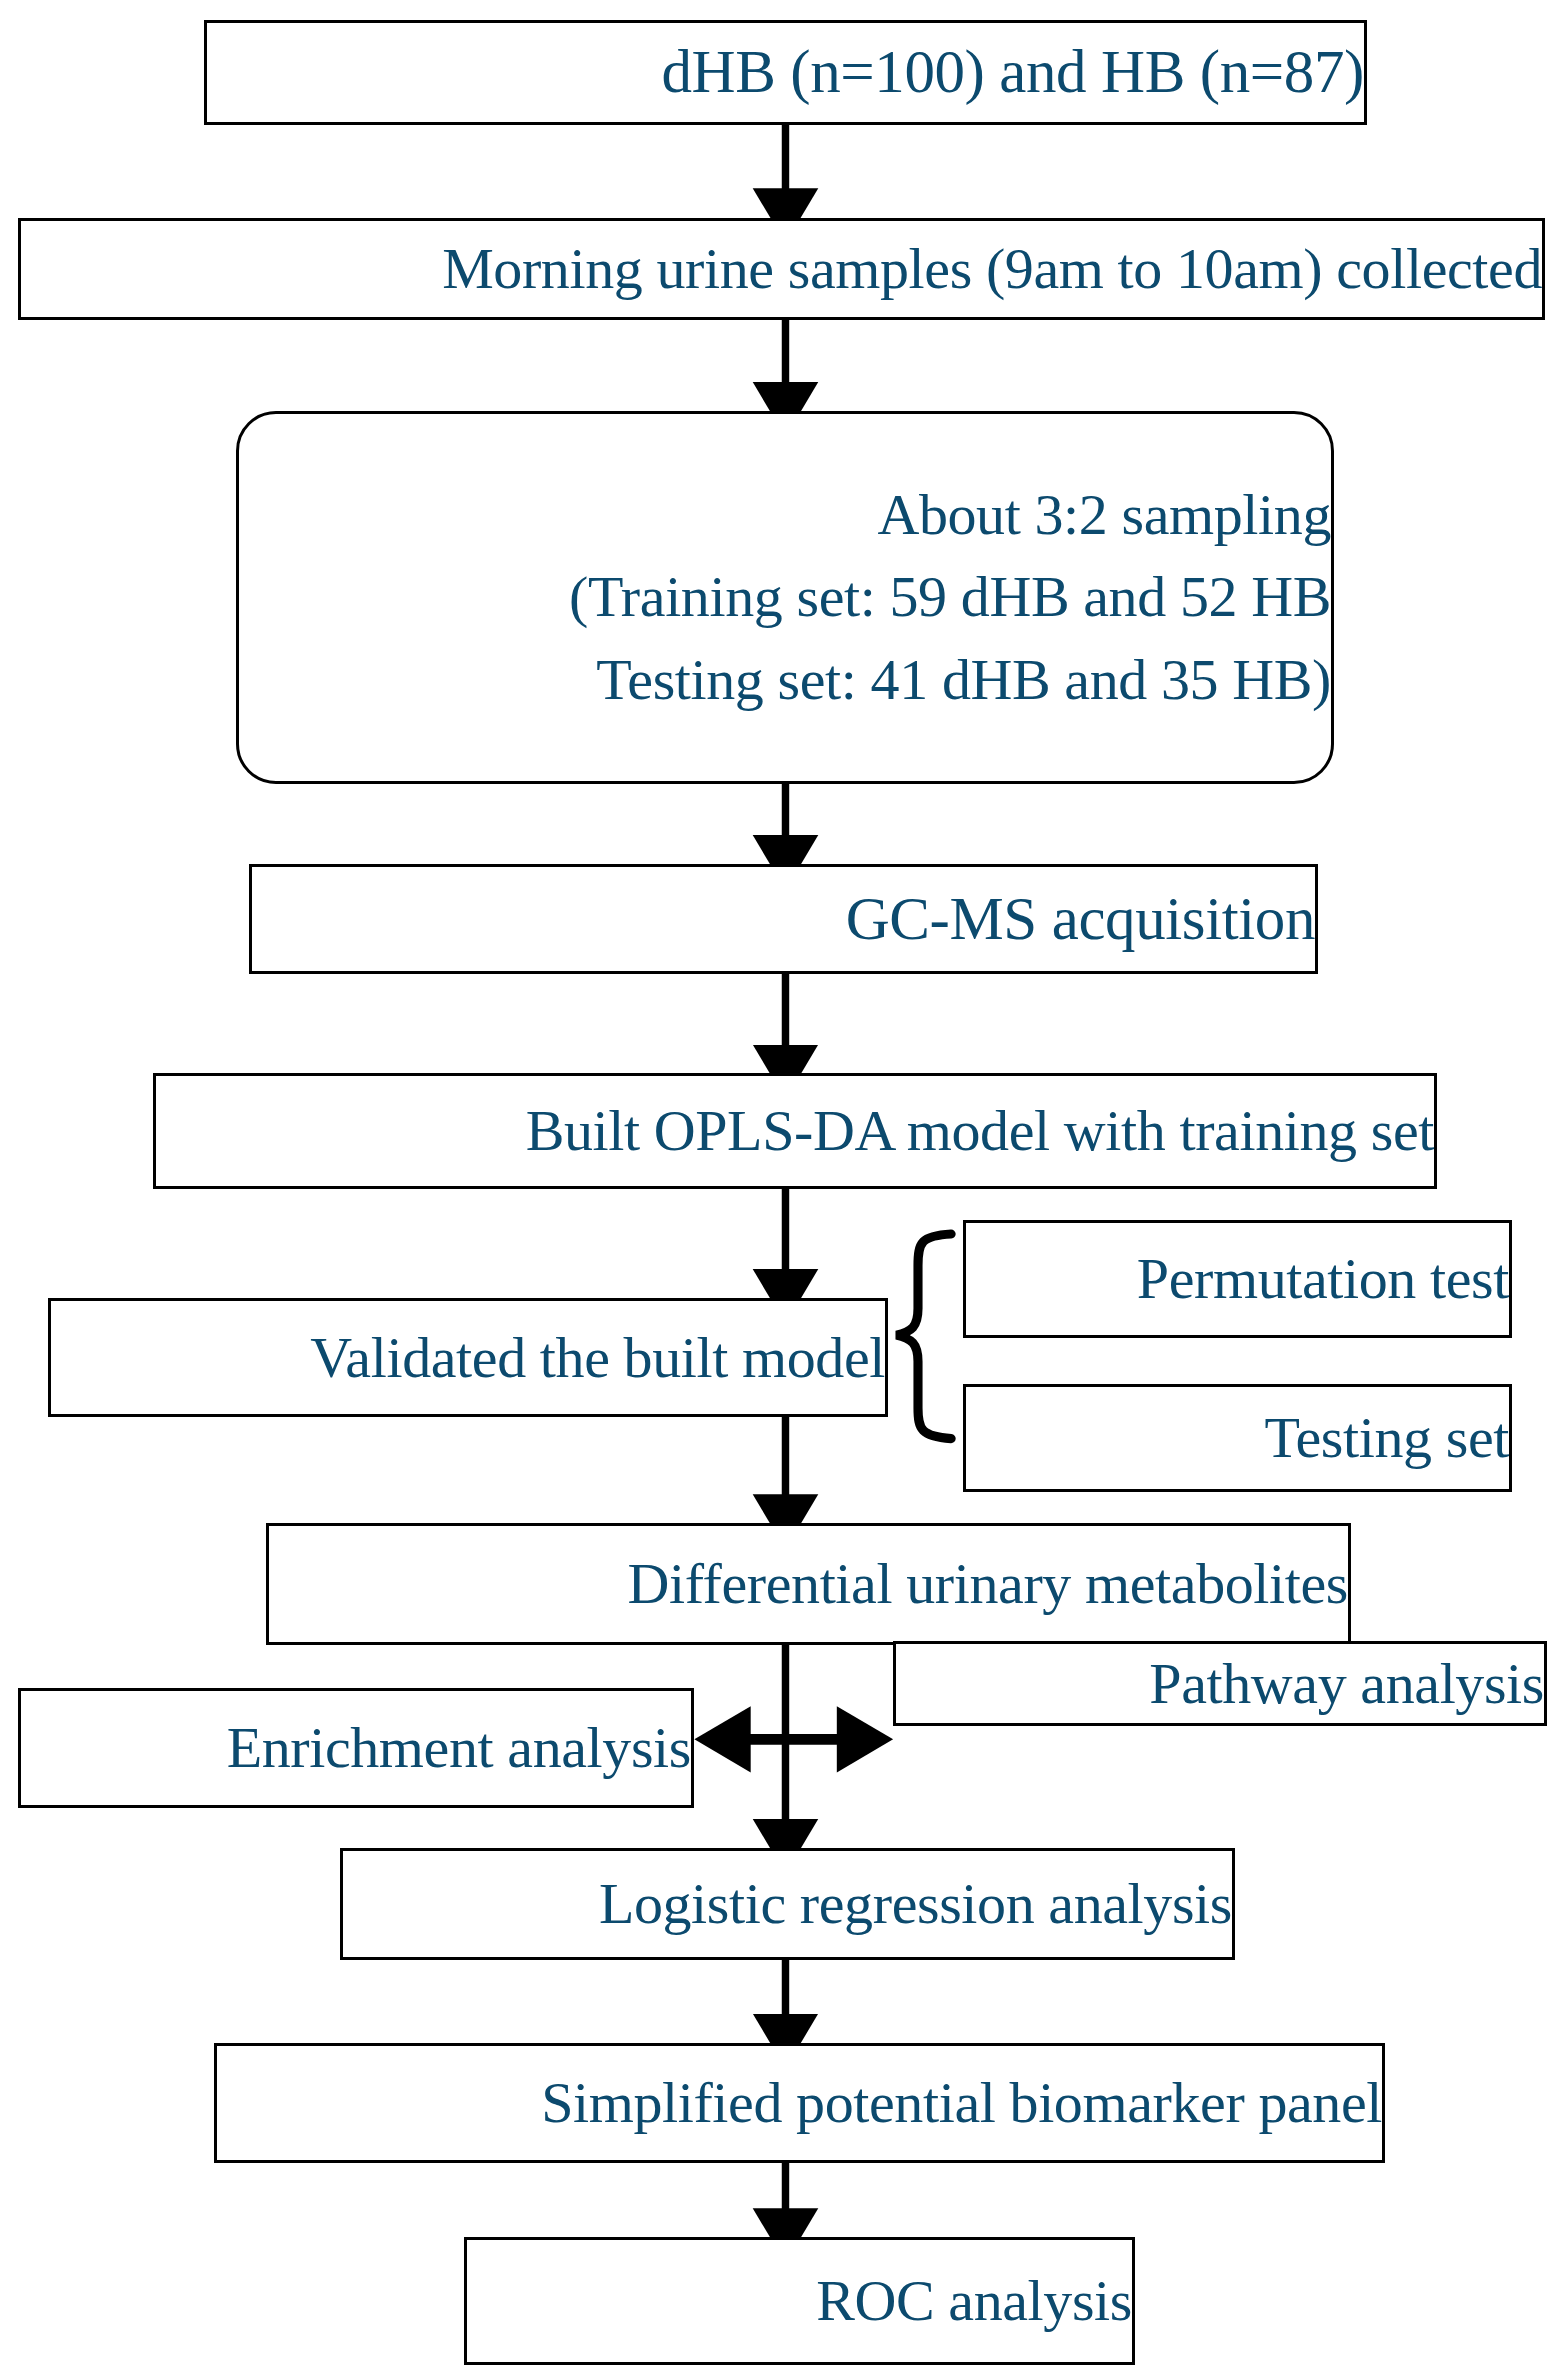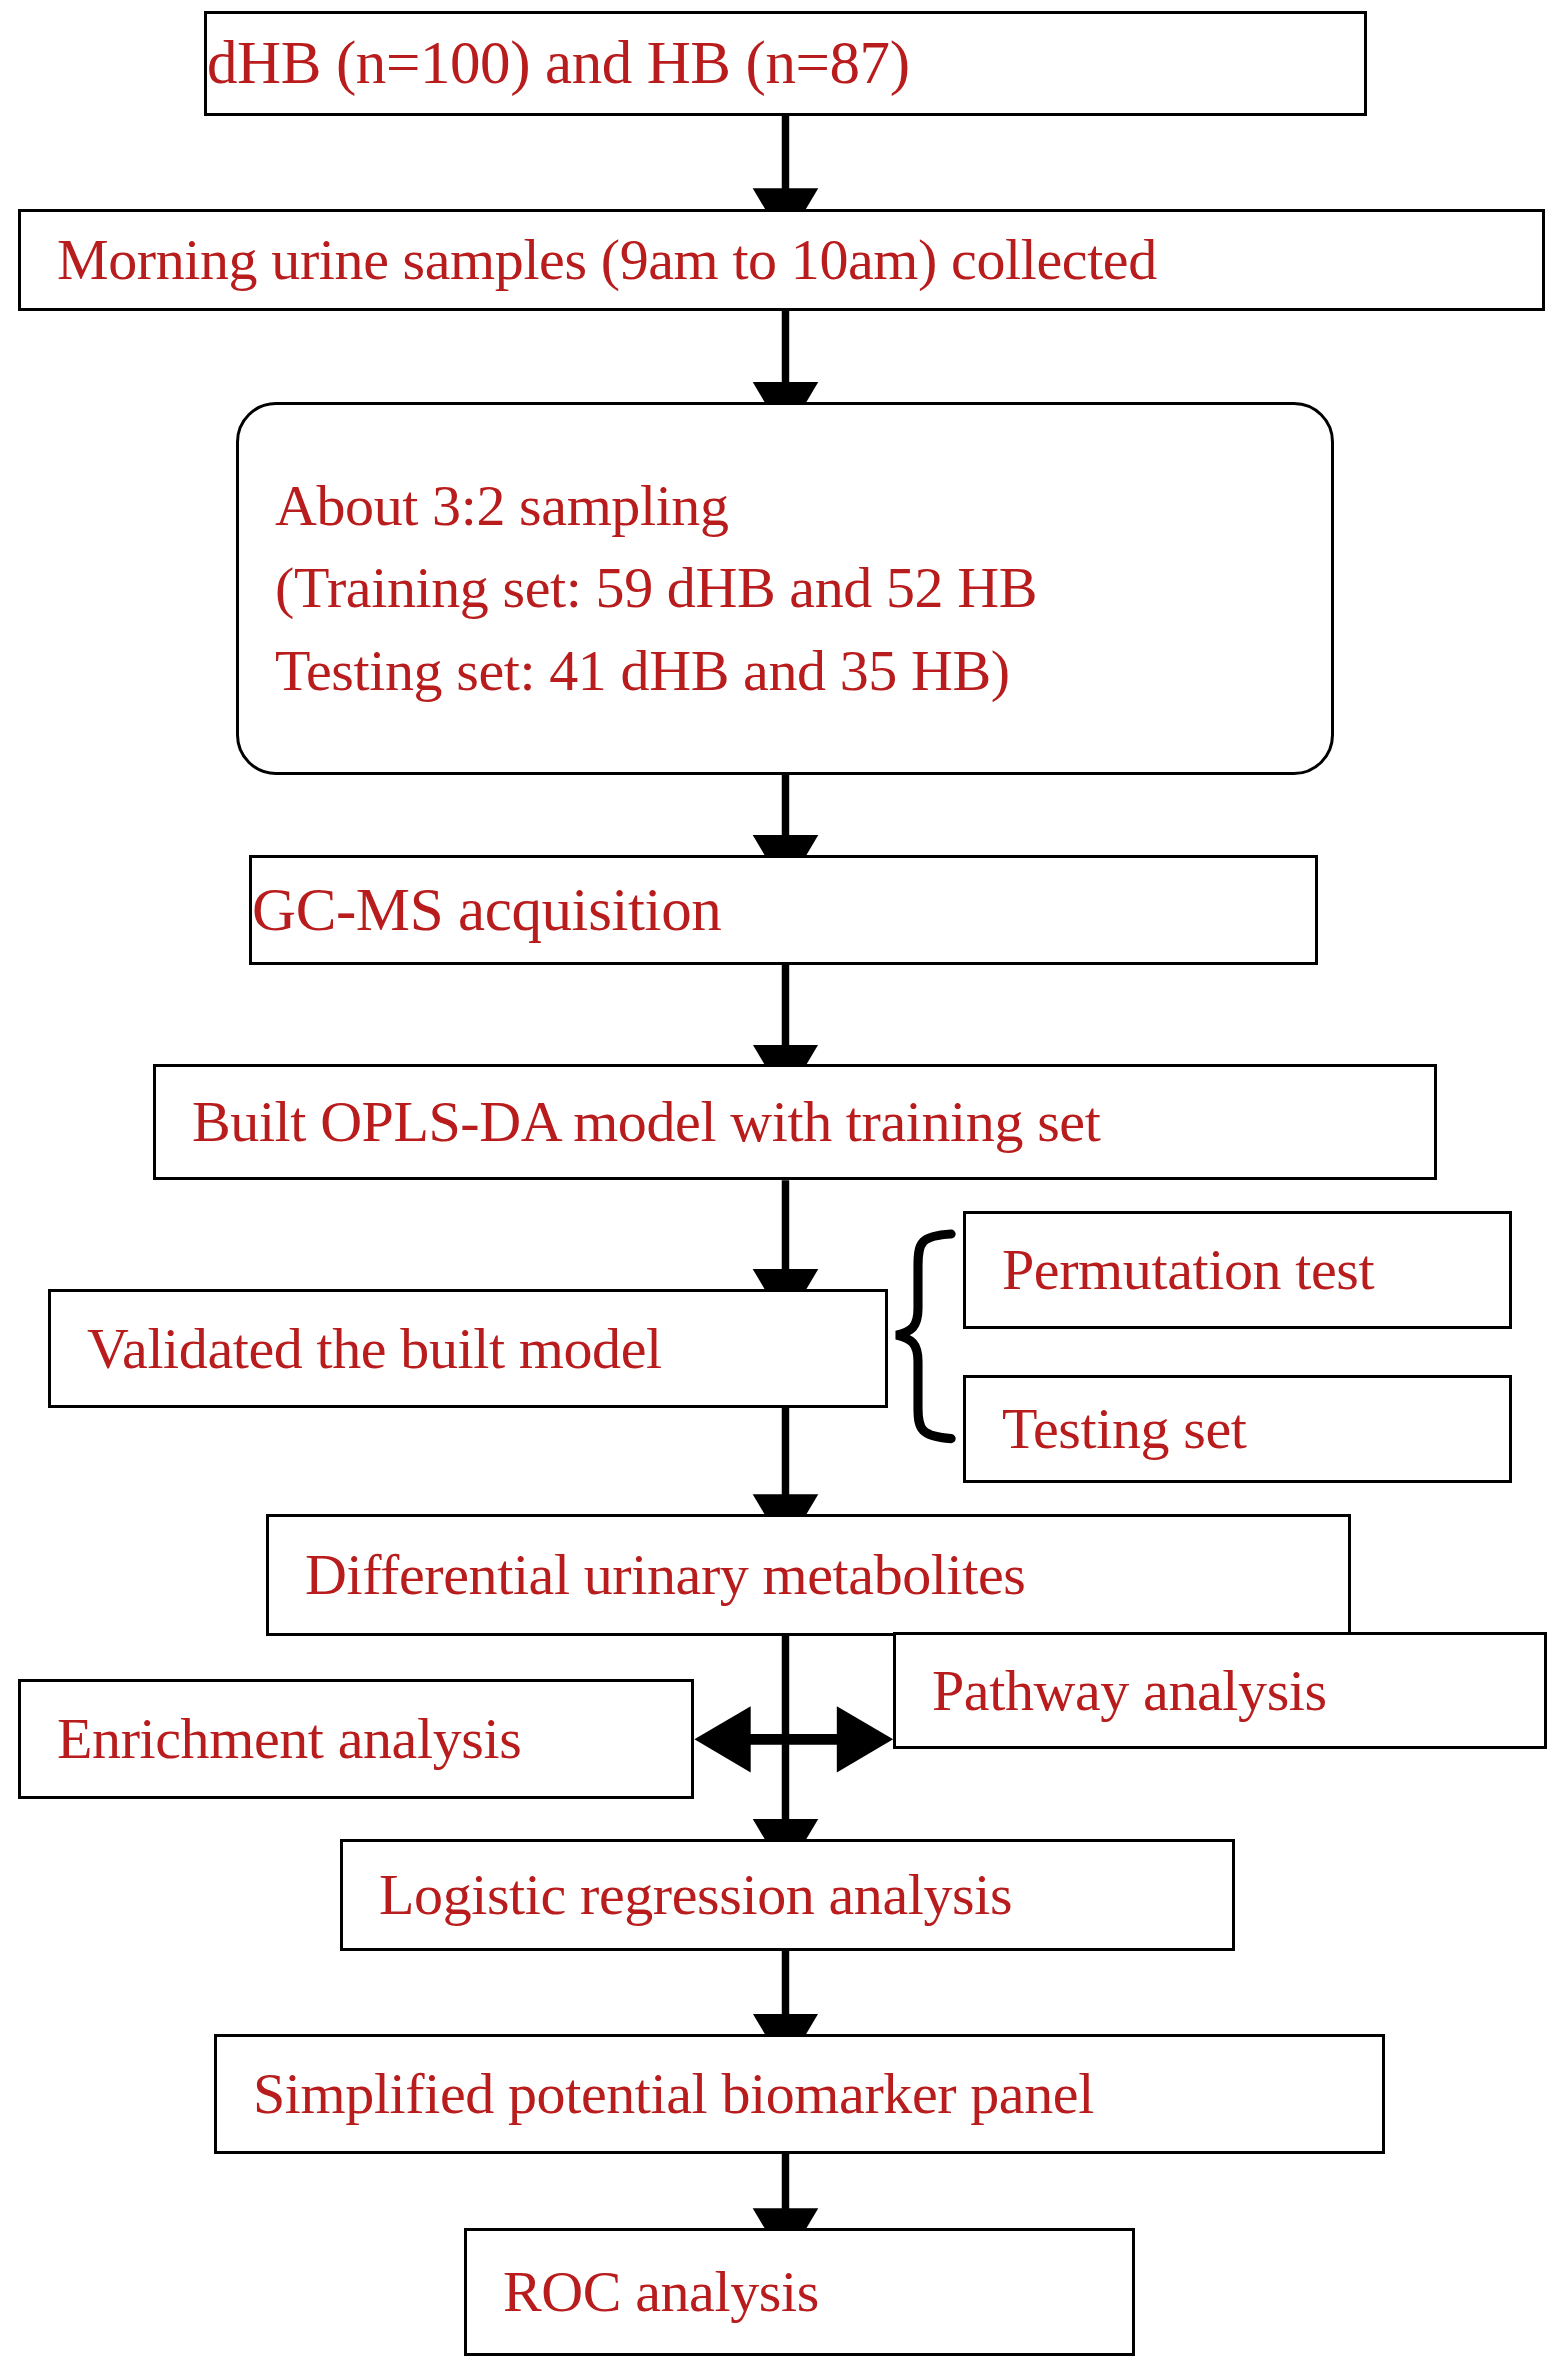--- a/index.html
+++ b/index.html
@@ -17,23 +17,24 @@
     font-family: "Liberation Serif", "DejaVu Serif", serif;
   }
   .node {
     position: absolute;
     box-sizing: border-box;
     background: #ffffff;
     border: 3.3px solid #000000;
     display: flex;
     align-items: center;
     justify-content: center;
-    text-align: left;
-    color: #b91c1c;
+    text-align: right;
+    color: #0c4a6e;
     z-index: 3;
+    margin-top: 9px;
   }
   .node .label {
     display: block;
     width: 100%;
     line-height: 1.06;
     white-space: nowrap;
     letter-spacing: -0.4px;
   }
   .node.multiline .label {
     white-space: normal;
@@ -159,21 +160,21 @@
   </div>
 
   <div class="node fs-lg" style="left:266px; top:1514px; width:1085px; height:122px;">
     <span class="label">Differential urinary metabolites</span>
   </div>
 
   <div class="node fs-lg" style="left:18px; top:1679px; width:676px; height:120px;">
     <span class="label">Enrichment analysis</span>
   </div>
 
-  <div class="node fs-lg" style="left:893px; top:1632px; width:654px; height:117px;">
+  <div class="node fs-lg" style="left:893px; top:1632px; width:654px; height:85px;">
     <span class="label">Pathway analysis</span>
   </div>
 
   <div class="node fs-lg" style="left:340px; top:1839px; width:895px; height:112px;">
     <span class="label">Logistic regression analysis</span>
   </div>
 
   <div class="node fs-lg" style="left:214px; top:2034px; width:1171px; height:120px;">
     <span class="label">Simplified potential biomarker panel</span>
   </div>

